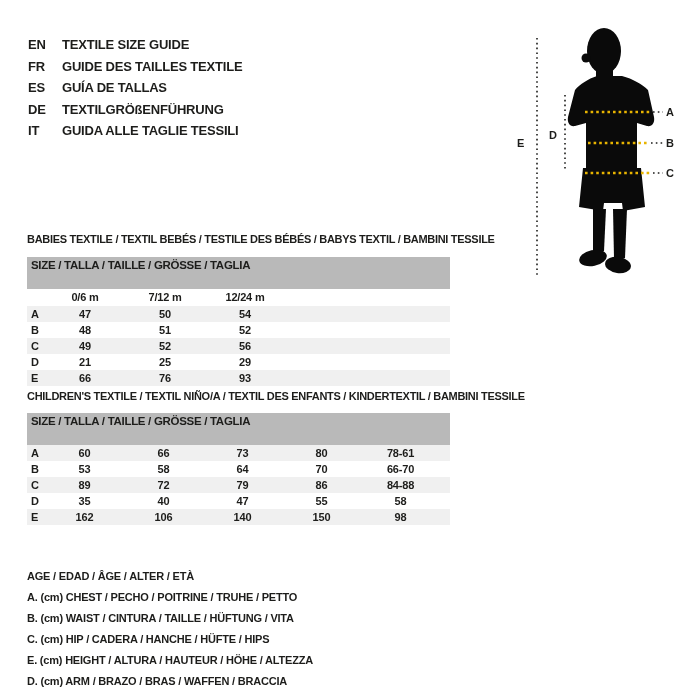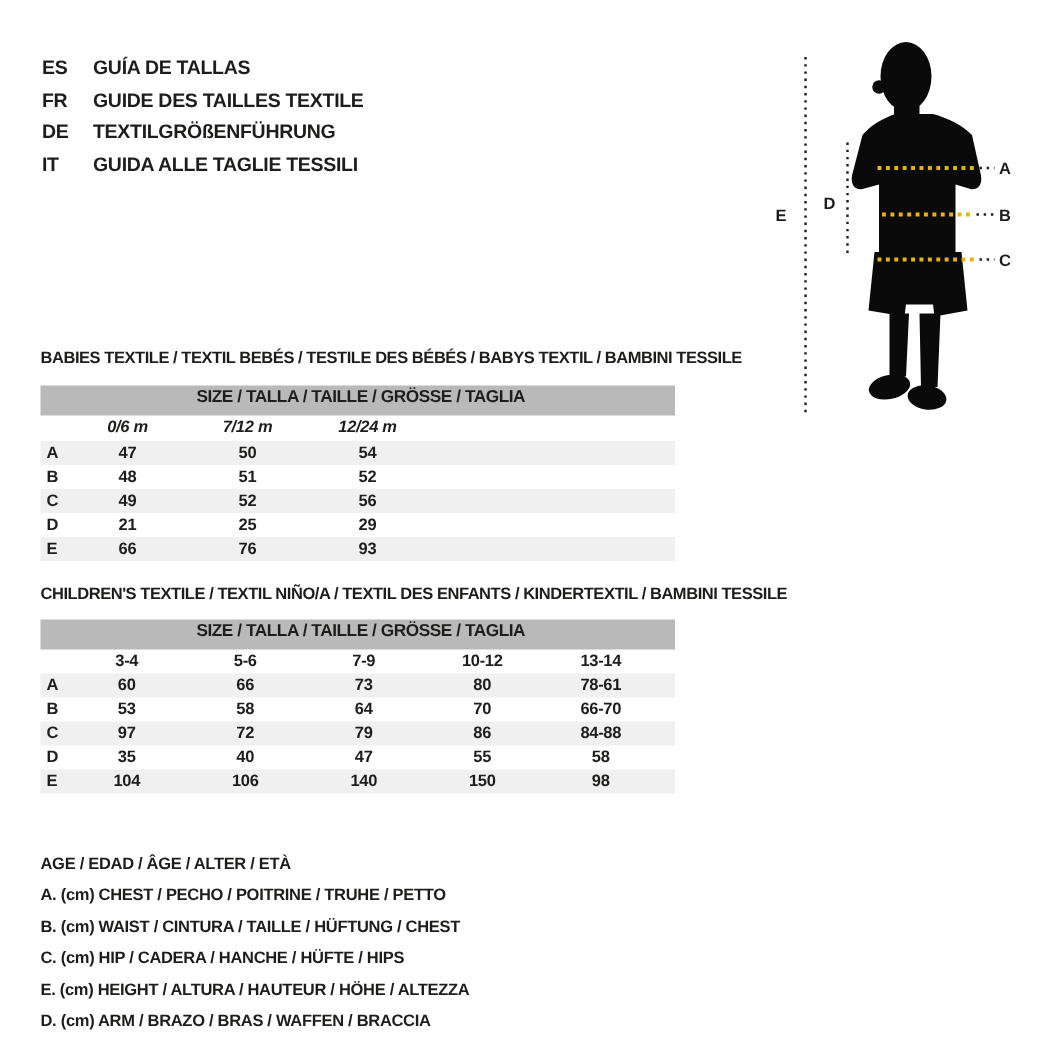--- a/index.html
+++ b/index.html
@@ -12,50 +12,54 @@
   .lang-row{display:flex;line-height:21.5px;font-size:13px;font-weight:bold;letter-spacing:-0.2px;}
   .lang-code{width:34px;}
   
   .section-heading{position:absolute;left:27px;font-size:11px;font-weight:bold;letter-spacing:-0.3px;white-space:nowrap;}
   .babies-heading{top:233px;}
   .children-heading{top:390px;}
   
   .sg-table{position:absolute;left:27px;width:423px;font-size:11px;font-weight:bold;letter-spacing:-0.2px;}
   .babies-table{top:257px;}
   .children-table{top:413px;}
-  .size-bar{height:20px;line-height:16px;background:#b9b9b9;padding-left:4px;font-size:11.5px;font-weight:bold;letter-spacing:-0.3px;text-align:center;}
+  .size-bar{height:32px;line-height:16px;background:#b9b9b9;padding-left:4px;font-size:11.5px;font-weight:bold;letter-spacing:-0.3px;}
   .row{display:grid;height:16px;line-height:16px;}
   .b-row{grid-template-columns:18px 80px 80px 80px 1fr;}
   .c-row{grid-template-columns:18px 79px 79px 79px 79px 79px 1fr;}
-  .thead{height:17px;line-height:17px;font-style:italic;}
+  .thead{height:17px;line-height:17px;}
   .row .lab{padding-left:4px;}
   .row .val{text-align:center;}
   .row.alt{background:#f0f0f0;}
   
   .legend{position:absolute;left:27px;top:566px;font-size:11px;font-weight:bold;line-height:21px;letter-spacing:-0.2px;white-space:nowrap;}
   
   .figure{position:absolute;left:500px;top:18px;}
   .figure text{font-family:"Liberation Sans",sans-serif;font-size:11px;font-weight:bold;fill:#1d1d1b;}
   .sil{fill:#0a0a0a;stroke:none;}
   .dot-black{stroke:#1d1d1b;stroke-width:1.6;stroke-dasharray:1.6 3.2;fill:none;}
   .dot-yellow{stroke:#e8b400;stroke-width:2.6;stroke-dasharray:2.6 3;fill:none;}
 </style>
 </head>
 <body>
 
 <div class="canvas">
 
   <div class="lang-block">
     <div class="lang-row">
-      <span class="lang-code">ES</span>
-      <span class="lang-title">GUÍA DE TALLAS</span>
+      <span class="lang-code">EN</span>
+      <span class="lang-title">TEXTILE SIZE GUIDE</span>
     </div>
     <div class="lang-row">
       <span class="lang-code">FR</span>
       <span class="lang-title">GUIDE DES TAILLES TEXTILE</span>
+    </div>
+    <div class="lang-row">
+      <span class="lang-code">ES</span>
+      <span class="lang-title">GUÍA DE TALLAS</span>
     </div>
     <div class="lang-row">
       <span class="lang-code">DE</span>
       <span class="lang-title">TEXTILGRÖßENFÜHRUNG</span>
     </div>
     <div class="lang-row">
       <span class="lang-code">IT</span>
       <span class="lang-title">GUIDA ALLE TAGLIE TESSILI</span>
     </div>
   </div>
@@ -130,72 +134,64 @@
       <span class="lab">E</span>
       <span class="val">66</span>
       <span class="val">76</span>
       <span class="val">93</span>
     </div>
   </div>
 
   <div class="section-heading children-heading">CHILDREN'S TEXTILE / TEXTIL NIÑO/A / TEXTIL DES ENFANTS / KINDERTEXTIL / BAMBINI TESSILE</div>
   <div class="sg-table children-table">
     <div class="size-bar">SIZE / TALLA / TAILLE / GRÖSSE / TAGLIA</div>
-    <div class="row c-row">
-      <span class="lab"></span>
-      <span class="val">3-4</span>
-      <span class="val">5-6</span>
-      <span class="val">7-9</span>
-      <span class="val">10-12</span>
-      <span class="val">13-14</span>
-    </div>
     <div class="row c-row alt">
       <span class="lab">A</span>
       <span class="val">60</span>
       <span class="val">66</span>
       <span class="val">73</span>
       <span class="val">80</span>
       <span class="val">78-61</span>
     </div>
     <div class="row c-row">
       <span class="lab">B</span>
       <span class="val">53</span>
       <span class="val">58</span>
       <span class="val">64</span>
       <span class="val">70</span>
       <span class="val">66-70</span>
     </div>
     <div class="row c-row alt">
       <span class="lab">C</span>
-      <span class="val">97</span>
+      <span class="val">89</span>
       <span class="val">72</span>
       <span class="val">79</span>
       <span class="val">86</span>
       <span class="val">84-88</span>
     </div>
     <div class="row c-row">
       <span class="lab">D</span>
       <span class="val">35</span>
       <span class="val">40</span>
       <span class="val">47</span>
       <span class="val">55</span>
       <span class="val">58</span>
     </div>
     <div class="row c-row alt">
       <span class="lab">E</span>
-      <span class="val">104</span>
+      <span class="val">162</span>
       <span class="val">106</span>
       <span class="val">140</span>
       <span class="val">150</span>
       <span class="val">98</span>
     </div>
   </div>
 
   <div class="legend">
     <div>AGE / EDAD / ÂGE / ALTER / ETÀ</div>
     <div>A. (cm) CHEST / PECHO / POITRINE / TRUHE / PETTO</div>
-    <div>B. (cm) WAIST / CINTURA / TAILLE / HÜFTUNG / CHEST</div>
+    <div>B. (cm) WAIST / CINTURA / TAILLE / HÜFTUNG / VITA</div>
     <div>C. (cm) HIP / CADERA / HANCHE / HÜFTE / HIPS</div>
     <div>E. (cm) HEIGHT / ALTURA / HAUTEUR / HÖHE / ALTEZZA</div>
     <div>D. (cm) ARM / BRAZO / BRAS / WAFFEN / BRACCIA</div>
   </div>
 
 </div>
 
 </body></html>

